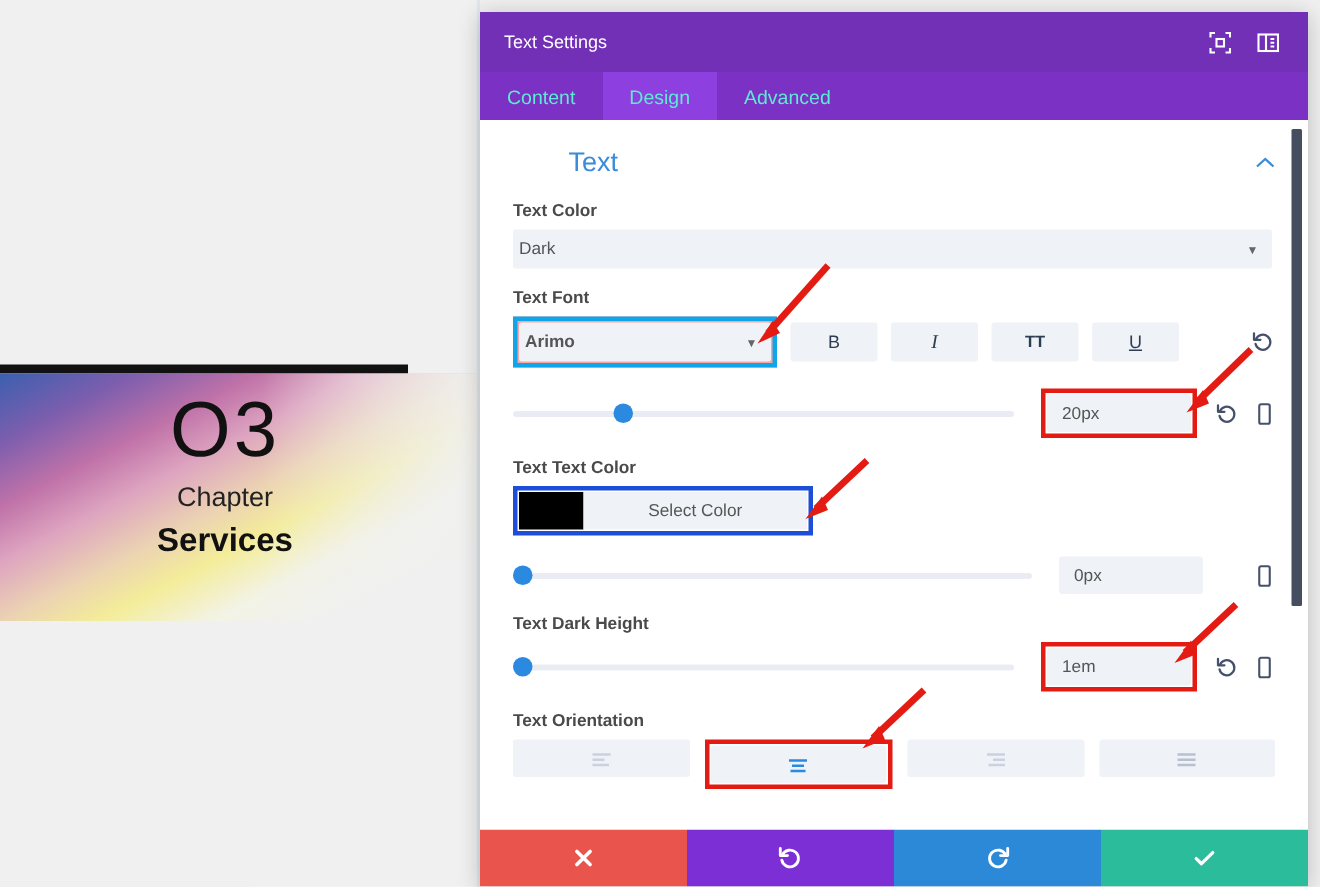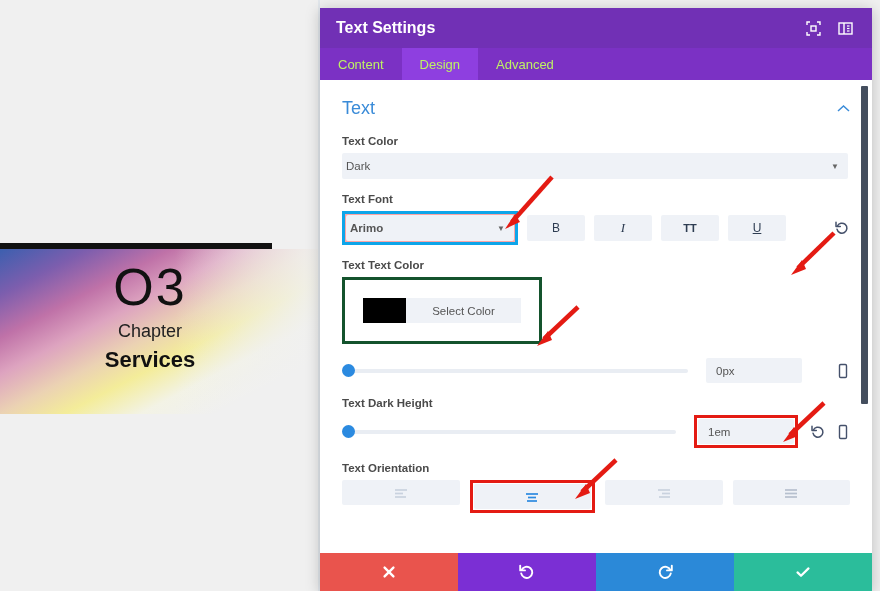--- a/index.html
+++ b/index.html
@@ -40,36 +40,36 @@
   
   #modal{
     position:absolute;left:320px;top:8px;width:552px;height:583px;
     background:#fff;box-shadow:0 2px 14px rgba(0,0,0,.22);
     display:flex;flex-direction:column;overflow:hidden;
   }
   #modal-header{
     height:40px;background:#7130b5;display:flex;align-items:center;
     padding:0 16px;flex:0 0 auto;
   }
-  #modal-title{color:#fff;font-size:16px;font-weight:700;flex:1;}
+  #modal-title{color:#fff;font-size:12px;font-weight:400;flex:1;}
   .hdr-icon{width:22px;height:22px;margin-left:10px;display:flex;align-items:center;justify-content:center;cursor:pointer;}
   #tabbar{height:32px;background:#7b31c4;display:flex;flex:0 0 auto;}
   .tab{
-    padding:0 18px;display:flex;align-items:center;color:#bef264;font-size:13px;
+    padding:0 18px;display:flex;align-items:center;color:#5eead4;font-size:13px;
     cursor:pointer;background:transparent;text-align:center;
   }
   .tab.active{background:#8e3fe0;}
 
   #modal-body{
     flex:1;position:relative;background:#fff;overflow:hidden;
   }
   #body-inner{padding:18px 22px 0 22px;}
 
   #section-head{display:flex;align-items:center;margin-bottom:16px;}
-  #section-title{color:#3a8bd8;font-size:18px;font-weight:400;flex:1;}
+  #section-title{color:#3a8bd8;font-size:18px;font-weight:400;flex:1;margin-left:37px;}
   #section-chevron{color:#3a8bd8;font-size:12px;}
 
   .field{margin-bottom:14px;}
   .field-label{font-size:11.5px;font-weight:700;color:#4a4a4a;margin-bottom:6px;}
   .row{display:flex;align-items:center;}
 
   .select{
     background:#eff2f7;height:26px;border:0;border-radius:2px;
     display:flex;align-items:center;padding:0 4px;font-size:11.5px;color:#555;
     cursor:pointer;position:relative;
@@ -97,21 +97,21 @@
   .track{height:4px;background:#e9edf3;border-radius:2px;width:100%;}
   .thumb{position:absolute;width:13px;height:13px;border-radius:50%;background:#2b8ae0;cursor:pointer;}
 
   .val-box{
     width:96px;height:25px;background:#eff2f7;border-radius:2px;
     display:flex;align-items:center;padding:0 10px;font-size:11.5px;color:#555;
     box-sizing:border-box;cursor:text;
   }
   .val-wrap-hl{border:3px solid #e41b13;padding:1px;background:#fff;box-sizing:border-box;}
 
-  #color-picker-wrap{width:200px;border:3px solid #14532d;padding:18px;background:#fff;box-sizing:border-box;}
+  #color-picker-wrap{width:200px;border:3px solid #1d4ed8;padding:1px;background:#fff;box-sizing:border-box;}
   #color-picker{display:flex;height:25px;}
   #color-swatch{width:43px;background:#000;cursor:pointer;}
   #color-select-btn{
     flex:1;background:#eff2f7;display:flex;align-items:center;justify-content:center;
     font-size:11.5px;color:#555;cursor:pointer;
   }
 
   #orientation-row{display:flex;gap:10px;}
   .align-btn{
     flex:1;height:25px;background:#eff2f7;border-radius:2px;
@@ -213,20 +213,40 @@
           <div class="reset-icon">
             <svg width="16" height="16" viewBox="0 0 16 16">
               <path d="M3.3 6.2A5 5 0 1 1 3 9.2" fill="none" stroke="#45516b" stroke-width="1.5" stroke-linecap="round"></path>
               <path d="M2 2.2V6.5H6.3" fill="none" stroke="#45516b" stroke-width="1.5" stroke-linecap="round" stroke-linejoin="round"></path>
             </svg>
           </div>
         </div>
       </div>
 
       <div class="field">
+        <div class="row">
+          <div class="slider">
+            <div class="track"></div>
+            <div class="thumb" id="font-size-thumb" style="left: 67.41px;"></div>
+          </div>
+          <div class="val-wrap-hl">
+            <div class="val-box">20px</div>
+          </div>
+          <div class="reset-icon" style="margin-left:12px;">
+            <svg width="16" height="16" viewBox="0 0 16 16">
+              <path d="M3.3 6.2A5 5 0 1 1 3 9.2" fill="none" stroke="#45516b" stroke-width="1.5" stroke-linecap="round"></path>
+              <path d="M2 2.2V6.5H6.3" fill="none" stroke="#45516b" stroke-width="1.5" stroke-linecap="round" stroke-linejoin="round"></path>
+            </svg>
+          </div>
+          <div class="device-icon">
+            <svg width="14" height="16" viewBox="0 0 14 16">
+              <rect x="3.5" y="1.5" width="7" height="13" rx="1.2" fill="none" stroke="#45516b" stroke-width="1.4"></rect>
+            </svg>
+          </div>
+        </div>
       </div>
 
       <div class="field">
         <div class="field-label">Text Text Color</div>
         <div id="color-picker-wrap">
           <div id="color-picker">
             <div id="color-swatch" style="background: rgb(0, 0, 0);"></div>
             <div id="color-select-btn">Select Color</div>
           </div>
         </div>

